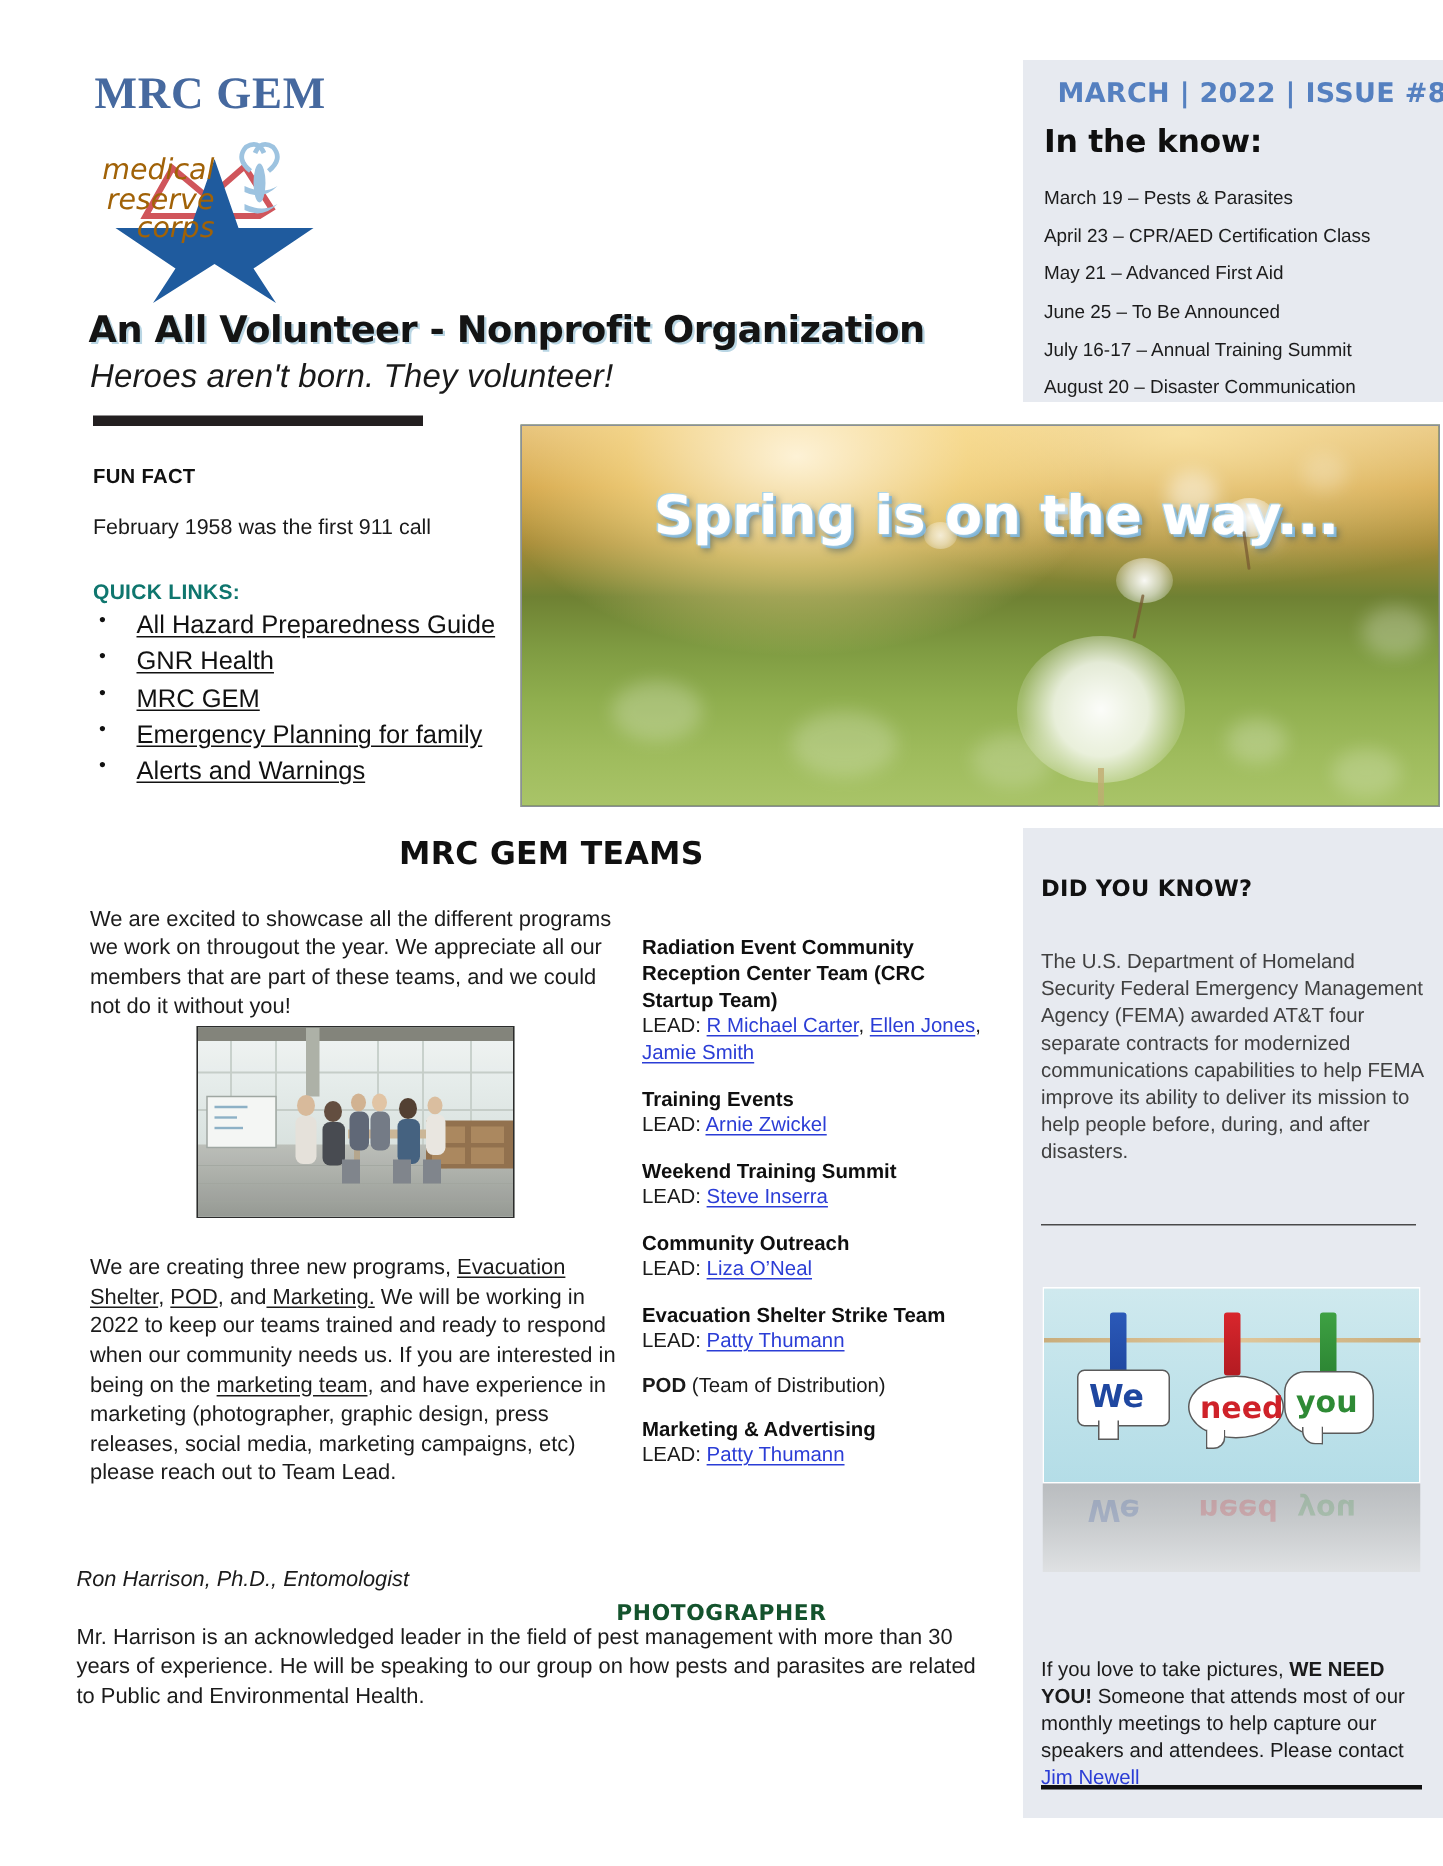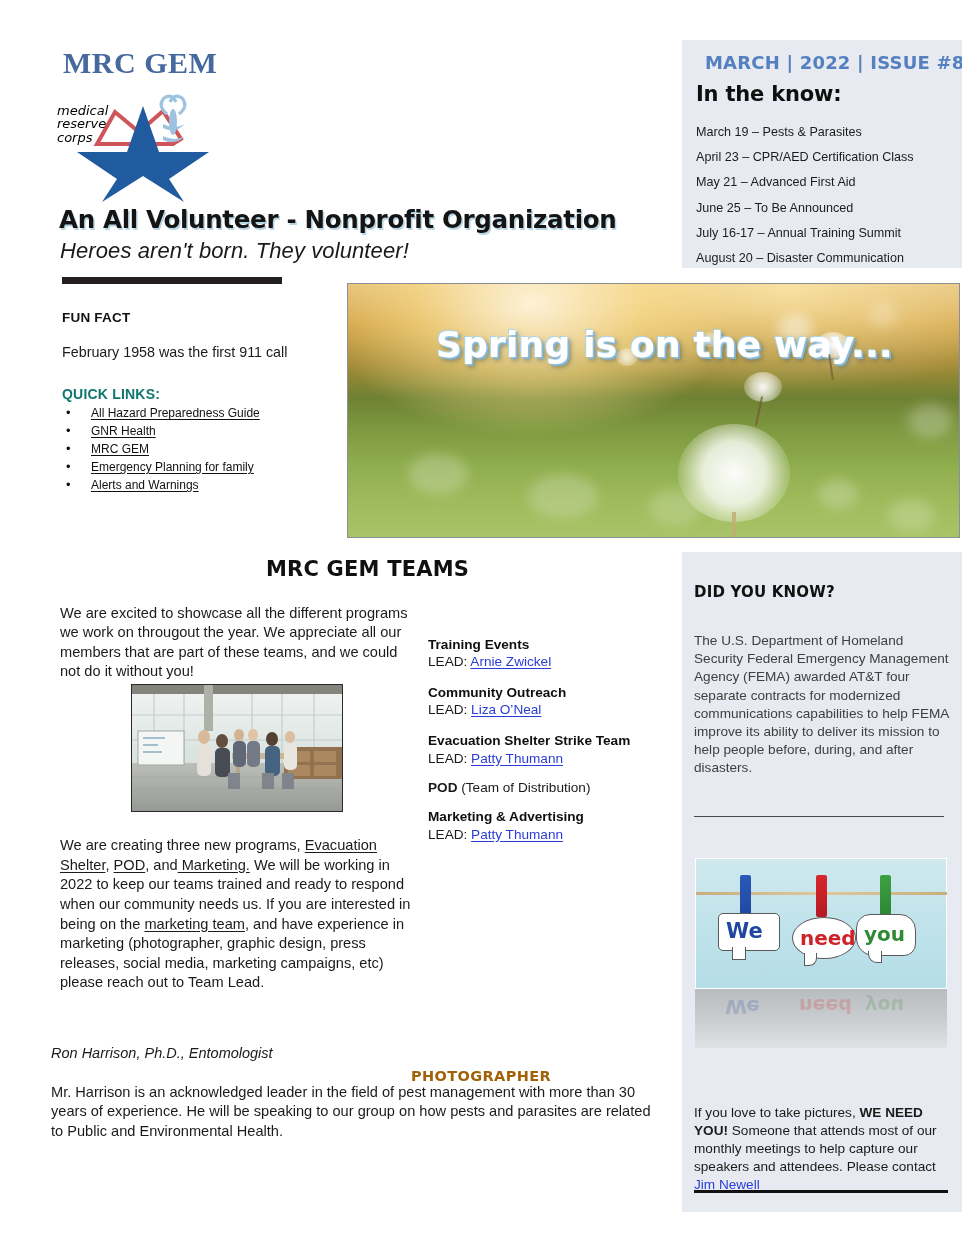--- a/index.html
+++ b/index.html
@@ -19,22 +19,22 @@
   .logo-title{
     font-family:"Liberation Serif", serif;
     font-weight:bold;font-size:30px;color:#46699f;
     letter-spacing:.5px;line-height:1;
     position:absolute;left:8px;top:0;
   }
   .logo-mark{position:absolute;left:0;top:36px;width:178px;height:118px;}
   .logo-words{
     position:absolute;left:2px;top:56px;width:86px;
     font-family:"DejaVu Sans", sans-serif;
-    font-style:italic;font-size:13px;line-height:1.03;
-    color:#000000;
+    font-style:italic;font-size:19px;line-height:1.03;
+    color:#a16207;text-align:right;
   }
   .org-line{
     position:absolute;left:59px;top:205px;width:600px;
     font-family:"DejaVu Sans", sans-serif;
     font-weight:bold;font-size:24.5px;letter-spacing:-.3px;
     color:#141414;
     text-shadow:1.5px 1.5px 0 #b9d6e4;
     white-space:nowrap;
   }
   .tagline{
@@ -101,21 +101,21 @@
   .seed{position:absolute;border-radius:50%;
     background:radial-gradient(circle, rgba(255,255,255,.95) 0%, rgba(255,255,255,.6) 45%, rgba(255,255,255,0) 100%);}
   .seed-tail{position:absolute;background:rgba(120,90,50,.75);border-radius:2px;}
 
   
   .funfact{position:absolute;left:62px;top:310px;width:300px;}
   .ff-head{font-weight:bold;font-size:13.5px;letter-spacing:.2px;color:#111;}
   .ff-text{font-size:14.3px;color:#1a1a1a;margin-top:19px;}
   .ql-head{font-weight:bold;font-size:14px;letter-spacing:.2px;color:#0f766e;margin-top:26px;}
   .ql-list{margin:4px 0 0 0;padding:0;list-style:none;}
-  .ql-list li{position:relative;padding-left:29px;margin-top:2.6px;font-size:12px;line-height:1.28;}
+  .ql-list li{position:relative;padding-left:29px;margin-top:2.6px;font-size:17px;line-height:1.28;}
   .ql-list li:before{content:"\2022";position:absolute;left:4px;top:-1px;font-size:13px;color:#111;}
   .ql-list a{color:#111;text-decoration:underline;text-underline-offset:1.5px;}
 
   
   .teams-title{
     position:absolute;left:266px;top:557px;
     font-family:"DejaVu Sans", sans-serif;
     font-weight:bold;font-size:21px;letter-spacing:.2px;color:#101010;
   }
   .teams-intro{
@@ -177,21 +177,21 @@
   .clothesline{position:absolute;left:0;top:33px;width:252px;height:3px;
     background:linear-gradient(to right,#c9ad7c,#e0c79b,#c9ad7c);}
   .pin{position:absolute;width:11px;height:42px;border-radius:2px;}
   .bubble{position:absolute;background:#fff;border:1.6px solid #5a5a5a;}
   .bub-word{position:absolute;font-family:"DejaVu Sans", sans-serif;font-weight:bold;}
   .refl{position:absolute;font-family:"DejaVu Sans", sans-serif;font-weight:bold;opacity:.2;transform:scaleY(-1);}
 
   .photographer-h{
     position:absolute;left:0;right:0;top:1068px;text-align:center;
     font-family:"DejaVu Sans", sans-serif;
-    font-weight:bold;font-size:14.5px;letter-spacing:.4px;color:#a16207;
+    font-weight:bold;font-size:14.5px;letter-spacing:.4px;color:#14532d;
   }
   .photographer-b{
     position:absolute;left:694px;top:1104px;width:252px;
     font-size:13.6px;line-height:1.33;color:#1b1b1b;
   }
   .photographer-b a{color:#2b3dd6;text-decoration:underline;text-underline-offset:1.5px;}
   .rside-rule{position:absolute;left:694px;top:1190px;width:254px;border-top:3px solid #111;}
 </style>
 </head>
 <body>
@@ -343,25 +343,35 @@
       <rect x="0" y="0" width="212" height="128" fill="#ffffff" opacity=".05"></rect>
     </svg>
   </div>
 
   <div class="teams-more">
     We are creating three new programs, <u>Evacuation Shelter</u>, <u>POD</u>, and<u> Marketing.</u> We will be working in 2022 to keep our teams trained and ready to respond when our community needs us. If you are interested in being on the <u>marketing team</u>, and have experience in marketing (photographer, graphic design, press releases, social media, marketing campaigns, etc) please reach out to Team Lead.
   </div>
 
   <div class="team-col">
     <div class="team-block">
+      <div class="team-name">Radiation Event Community Reception Center Team (CRC Startup Team)</div>
+      <div class="team-lead"><span>LEAD:</span>
+        <a href="#">R Michael Carter</a>,
+        <a href="#">Ellen Jones</a>,
+        <a href="#">Jamie Smith</a></div>
     </div>
     <div class="team-block">
       <div class="team-name">Training Events</div>
       <div class="team-lead"><span>LEAD:</span>
         <a href="#">Arnie Zwickel</a></div>
+    </div>
+    <div class="team-block">
+      <div class="team-name">Weekend Training Summit</div>
+      <div class="team-lead"><span>LEAD:</span>
+        <a href="#">Steve Inserra</a></div>
     </div>
     <div class="team-block">
       <div class="team-name">Community Outreach</div>
       <div class="team-lead"><span>LEAD:</span>
         <a href="#">Liza O’Neal</a></div>
     </div>
     <div class="team-block">
       <div class="team-name">Evacuation Shelter Strike Team</div>
       <div class="team-lead"><span>LEAD:</span>
         <a href="#">Patty Thumann</a></div>

